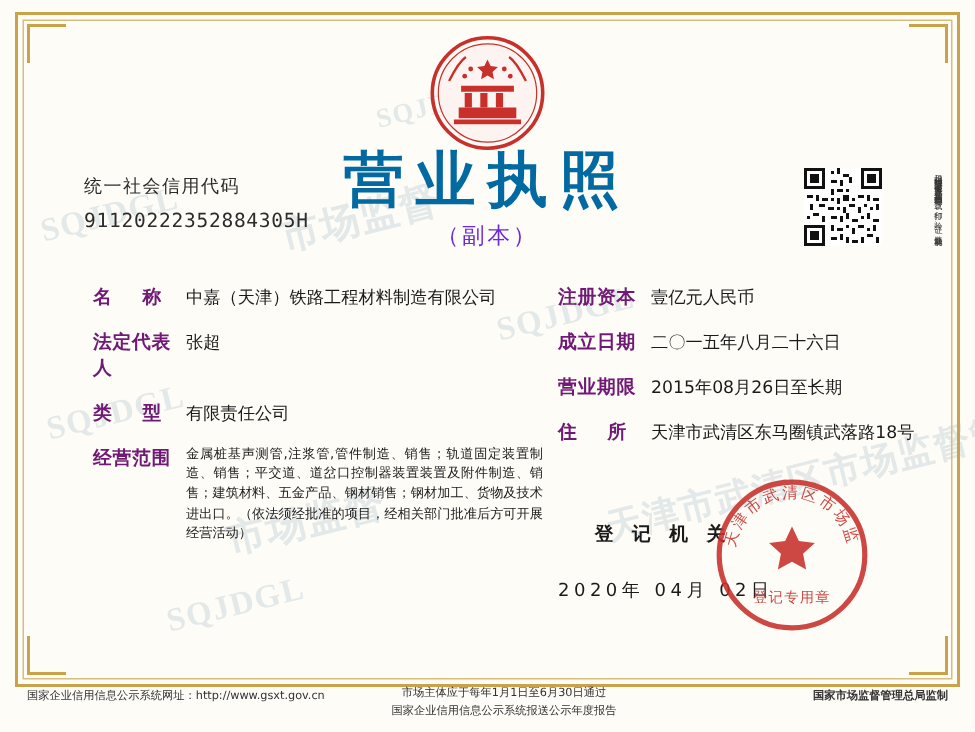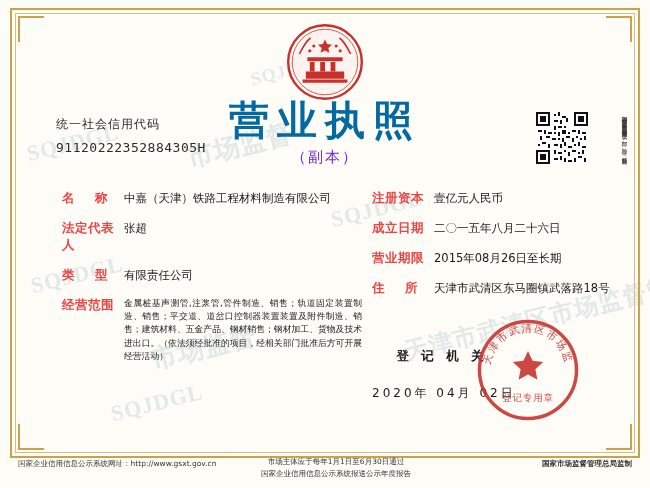--- a/index.html
+++ b/index.html
@@ -159,21 +159,21 @@
     width: 250px;
   }
   .row {
     display: flex;
     margin-bottom: 13px;
   }
   .row .lbl {
     width: 62px;
     flex: none;
     font-size: 12.5px;
-    color: #ef4444;
+    color: #701a75;
     font-weight: bold;
     letter-spacing: 4px;
     font-family: "DejaVu Sans", sans-serif;
   }
   .row .lbl.wide { letter-spacing: 0.5px; }
   .row .val {
     font-size: 11.5px;
     color: #1a1a1a;
     line-height: 1.45;
     font-family: "DejaVu Sans", sans-serif;

